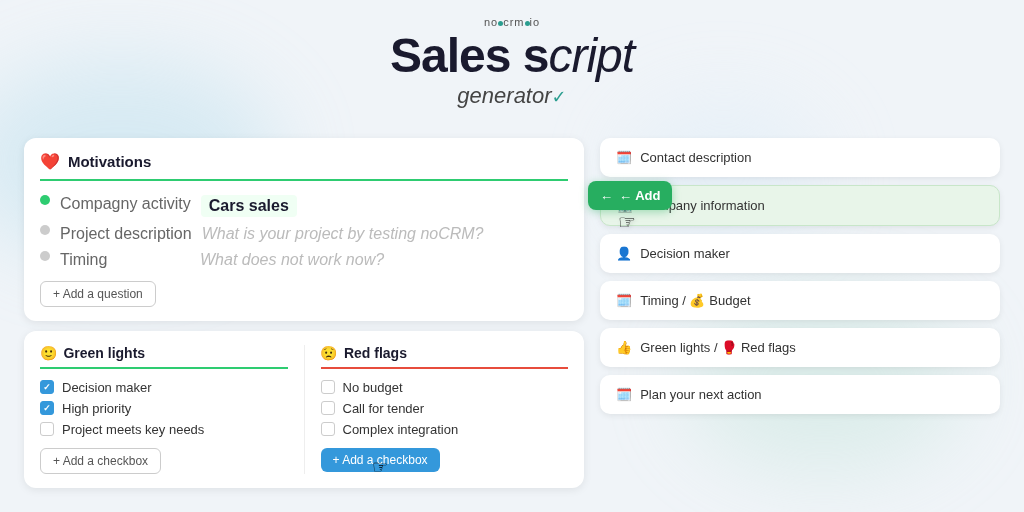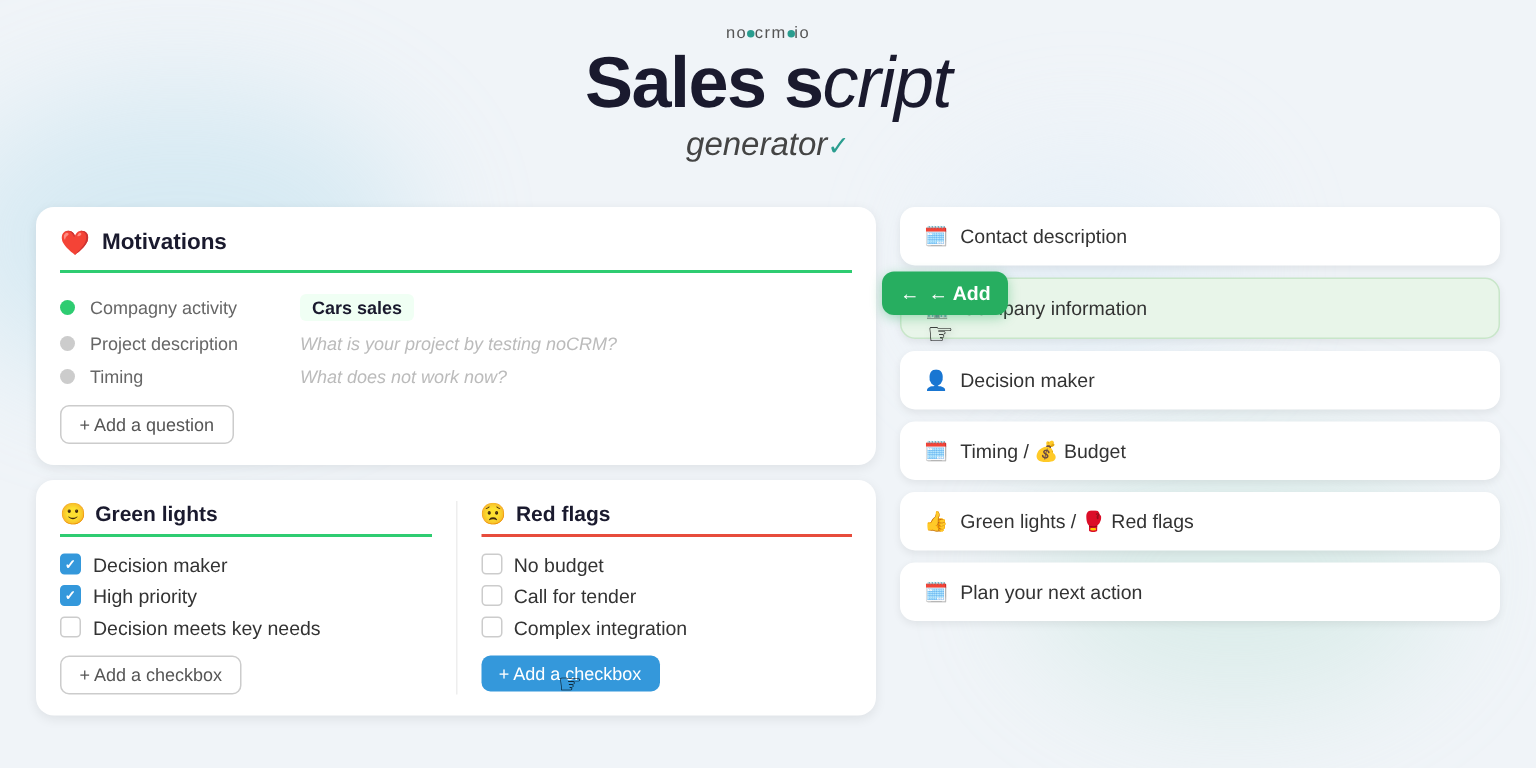--- a/index.html
+++ b/index.html
@@ -122,24 +122,24 @@
       border-bottom: 2px solid #2ecc71;
     }
     .card-header-title {
       font-size: 15px;
       font-weight: 700;
       color: #1a1a2e;
     }
 
     .motivation-row {
       display: flex;
-      align-items: center;
+      align-items: flex-start;
       gap: 10px;
       padding: 4px 0;
-      font-size: 12px;
+      font-size: 16px;
     }
     .motivation-dot {
       width: 10px; height: 10px;
       border-radius: 50%;
       flex-shrink: 0;
     }
     .dot-green { background: #2ecc71; }
     .dot-gray { background: #ccc; }
     .motivation-label {
       color: #666;
@@ -385,21 +385,21 @@
           <div class="flag-item">
             <div class="checkbox checked"></div>
             <span>Decision maker</span>
           </div>
           <div class="flag-item">
             <div class="checkbox checked"></div>
             <span>High priority</span>
           </div>
           <div class="flag-item">
             <div class="checkbox unchecked"></div>
-            <span>Decision meets key needs</span>
+            <span>Project meets key needs</span>
           </div>
           <button class="add-checkbox-btn">
             <span>+ Add a checkbox</span>
           </button>
         </div>
 
         <div class="flags-section">
           <div class="flags-header red-border">
             <span>😟</span>
             <span>Red flags</span>

